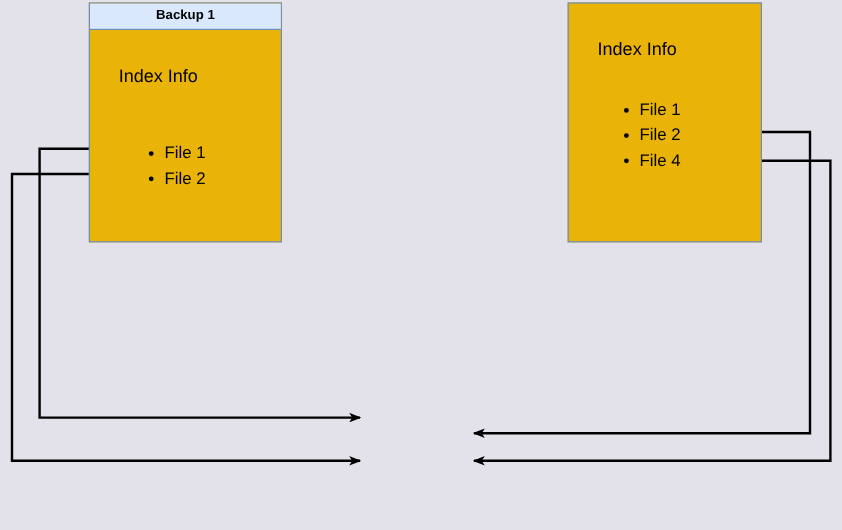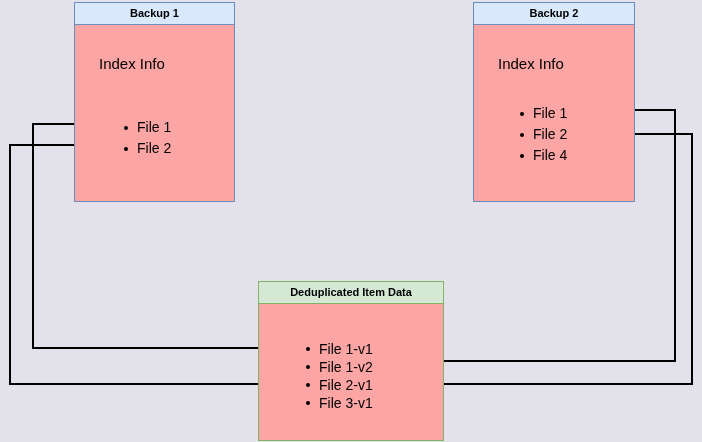--- a/index.html
+++ b/index.html
@@ -24,21 +24,21 @@
     position: absolute;
     left: 0; top: 0;
     width: 702px;
     height: 442px;
     pointer-events: none;
   }
   .box {
     position: absolute;
     box-sizing: border-box;
     border: 1px solid #6c8ebf;
-    background: #fca5a5;
+    background: #eab308;
   }
   .box.dedup {
     border: 1px solid #82b366;
   }
   .box-header {
     box-sizing: border-box;
     height: 22px;
     line-height: 21px;
     text-align: center;
     font-size: 11px;
@@ -123,36 +123,24 @@
     <div class="box-body">
       <div class="index-label">Index Info</div>
       <ul class="file-list" style="left:48px; top:92px;">
         <li>File 1</li>
         <li>File 2</li>
       </ul>
     </div>
   </div>
 
   <div class="box" style="left:473px; top:2px; width:162px; height:200px;">
-    <div class="box-header">Backup 2</div>
     <div class="box-body">
       <div class="index-label">Index Info</div>
       <ul class="file-list" style="left:45px; top:78px;">
         <li>File 1</li>
         <li>File 2</li>
         <li>File 4</li>
       </ul>
     </div>
   </div>
 
-  <div class="box dedup" style="left:258px; top:281px; width:186px; height:160px;">
-    <div class="box-header">Deduplicated Item Data</div>
-    <div class="box-body">
-      <ul class="file-list dedup-list" style="left:46px; top:36px;">
-        <li>File 1-v1</li>
-        <li>File 1-v2</li>
-        <li>File 2-v1</li>
-        <li>File 3-v1</li>
-      </ul>
-    </div>
-  </div>
 
 </div>
 
 </body></html>

